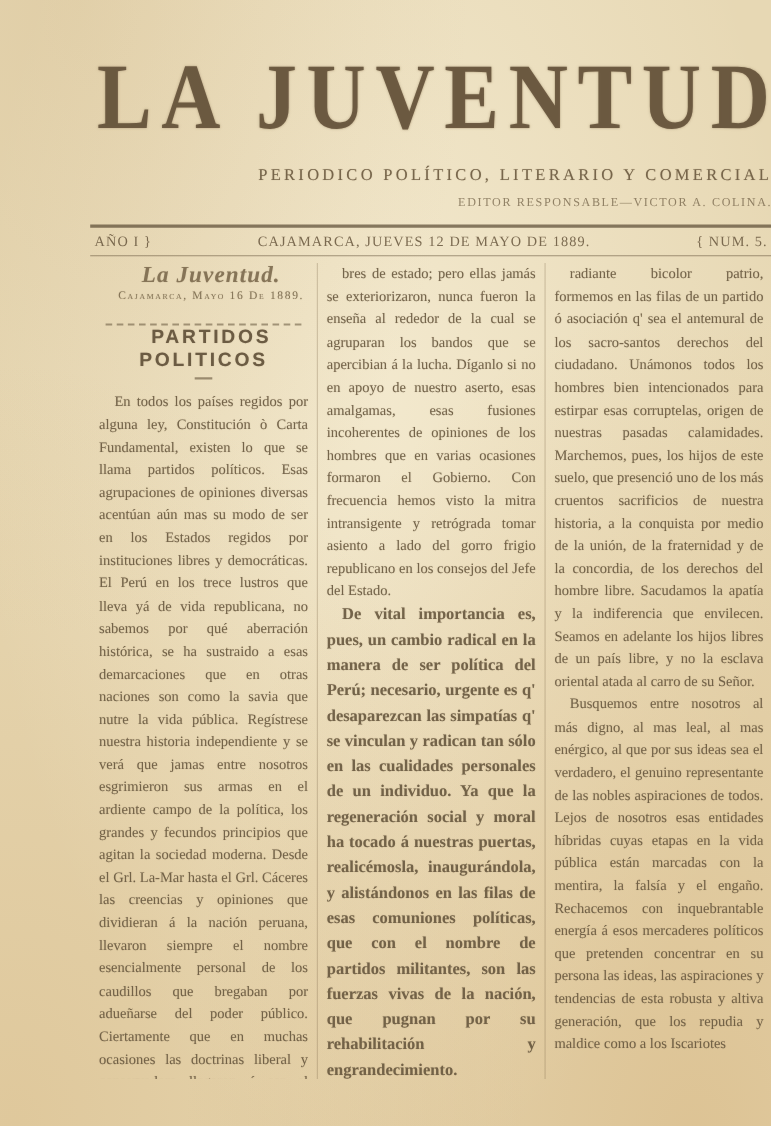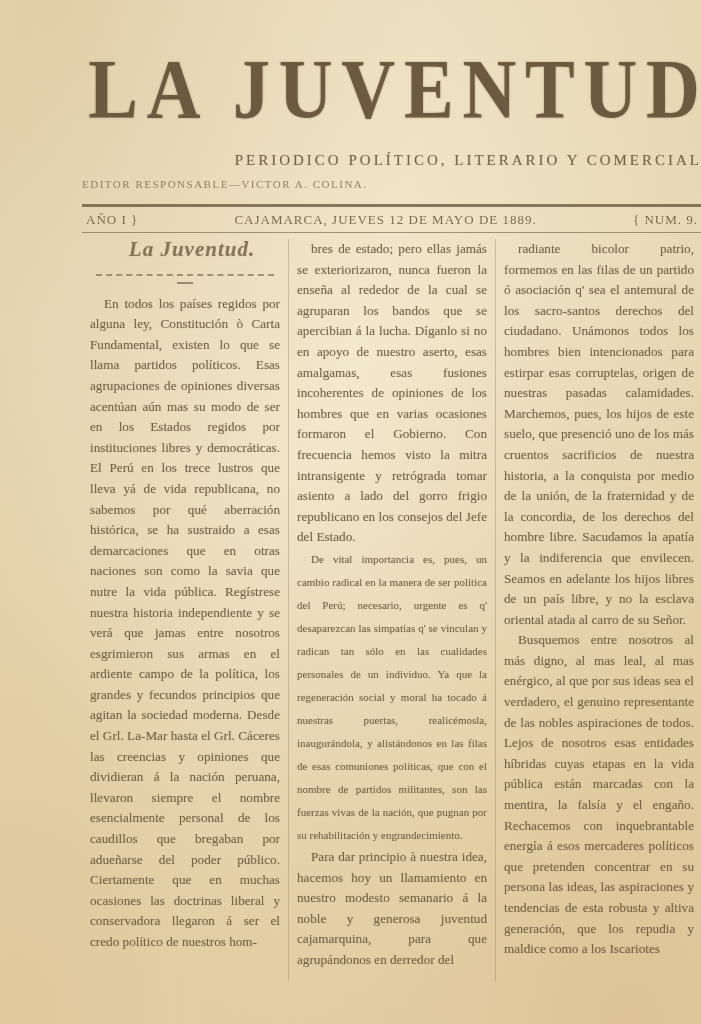--- a/index.html
+++ b/index.html
@@ -28,21 +28,21 @@
     text-shadow:0 0 2px rgba(120,100,70,0.55), 1px 1px 0 rgba(231,216,180,0.35);
     white-space:nowrap;
   }
   .subtitle{
     text-align:right;margin-top:30px;
     font-size:15px;letter-spacing:3px;
     color:rgba(104,87,61,0.85);
     text-shadow:0 0 1px rgba(120,100,70,0.4);
   }
   .editorline{
-    text-align:left;margin-top:9px;
+    text-align:right;margin-top:9px;
     font-size:11px;letter-spacing:1.5px;
     color:rgba(110,93,66,0.72);
   }
   .rule-thick{border:none;border-top:3px solid rgba(88,72,50,0.70);margin:14px 0 0 0;}
   .dateline{
     display:flex;justify-content:space-between;align-items:flex-start;
     padding:5px 4px 4px 4px;
     font-size:13px;letter-spacing:1px;
     color:rgba(102,85,60,0.85);
   }
@@ -74,49 +74,51 @@
   .rule-dashdot{border:none;border-top:2px dashed rgba(100,83,58,0.55);margin:14px 6px 0 6px;}
   .article-title{
     text-align:center;
     font-family:"Liberation Sans","DejaVu Sans",sans-serif;
     font-weight:bold;font-size:17.5px;letter-spacing:2.5px;
     color:rgba(96,80,56,0.88);
     margin-top:16px;text-indent:0;
     text-shadow:0 0 1px rgba(120,100,72,0.4);
   }
   .title-dash{width:16px;border:none;border-top:2px solid rgba(100,83,58,0.6);margin:6px auto 10px auto;}
-  .lead-large{font-size:11px;line-height:23px;}
+  .lead-large{font-size:15px;line-height:23px;font-weight:bold;}
   .mid-gap{margin-top:2px;}
 </style>
 </head>
 <body>
 
 <div class="page">
 
   <div class="masthead">LA JUVENTUD.</div>
 
   <div class="subtitle">PERIODICO POLÍTICO, LITERARIO Y COMERCIAL</div>
 
   <div class="editorline">EDITOR RESPONSABLE—VICTOR A. COLINA.</div>
 
   <hr class="rule-thick">
 
   <div class="dateline">
     <span>AÑO I }</span>
     <span class="center">CAJAMARCA, JUEVES 12 DE MAYO DE 1889.</span>
-    <span>{ NUM. 9.</span>
+    <span>{ NUM. 5.</span>
   </div>
 
   <hr class="rule-thin">
 
   <div class="columns">
 
     <div class="col">
       <p class="paper-name">La Juventud.</p>
+      <p class="col-date">Cajamarca, Mayo 16 De 1889.</p>
       <hr class="rule-dashdot">
+      <p class="article-title">PARTIDOS POLITICOS</p>
       <hr class="title-dash">
       <p>En todos los países regidos por alguna ley, Constitución ò Carta Fundamental, existen lo que se llama partidos políticos. Esas agrupaciones de opiniones diversas acentúan aún mas su modo de ser en los Estados regidos por instituciones libres y democráticas. El Perú en los trece lustros que lleva yá de vida republicana, no sabemos por qué aberración histórica, se ha sustraido a esas demarcaciones que en otras naciones son como la savia que nutre la vida pública. Regístrese nuestra historia independiente y se verá que jamas entre nosotros esgrimieron sus armas en el ardiente campo de la política, los grandes y fecundos principios que agitan la sociedad moderna. Desde el Grl. La-Mar hasta el Grl. Cáceres las creencias y opiniones que dividieran á la nación peruana, llevaron siempre el nombre esencialmente personal de los caudillos que bregaban por adueñarse del poder público. Ciertamente que en muchas ocasiones las doctrinas liberal y conservadora llegaron á ser el credo político de nuestros hom-</p>
     </div>
 
     <div class="col">
       <p>bres de estado; pero ellas jamás se exteriorizaron, nunca fueron la enseña al rededor de la cual se agruparan los bandos que se apercibian á la lucha. Díganlo si no en apoyo de nuestro aserto, esas amalgamas, esas fusiones incoherentes de opiniones de los hombres que en varias ocasiones formaron el Gobierno. Con frecuencia hemos visto la mitra intransigente y retrógrada tomar asiento a lado del gorro frigio republicano en los consejos del Jefe del Estado.</p>
       <p class="lead-large mid-gap">De vital importancia es, pues, un cambio radical en la manera de ser política del Perú; necesario, urgente es q' desaparezcan las simpatías q' se vinculan y radican tan sólo en las cualidades personales de un individuo. Ya que la regeneración social y moral ha tocado á nuestras puertas, realicémosla, inaugurándola, y alistándonos en las filas de esas comuniones políticas, que con el nombre de partidos militantes, son las fuerzas vivas de la nación, que pugnan por su rehabilitación y engrandecimiento.</p>
       <p class="mid-gap">Para dar principio à nuestra idea, hacemos hoy un llamamiento en nuestro modesto semanario á la noble y generosa juventud cajamarquina, para que agrupándonos en derredor del</p>
     </div>
 

